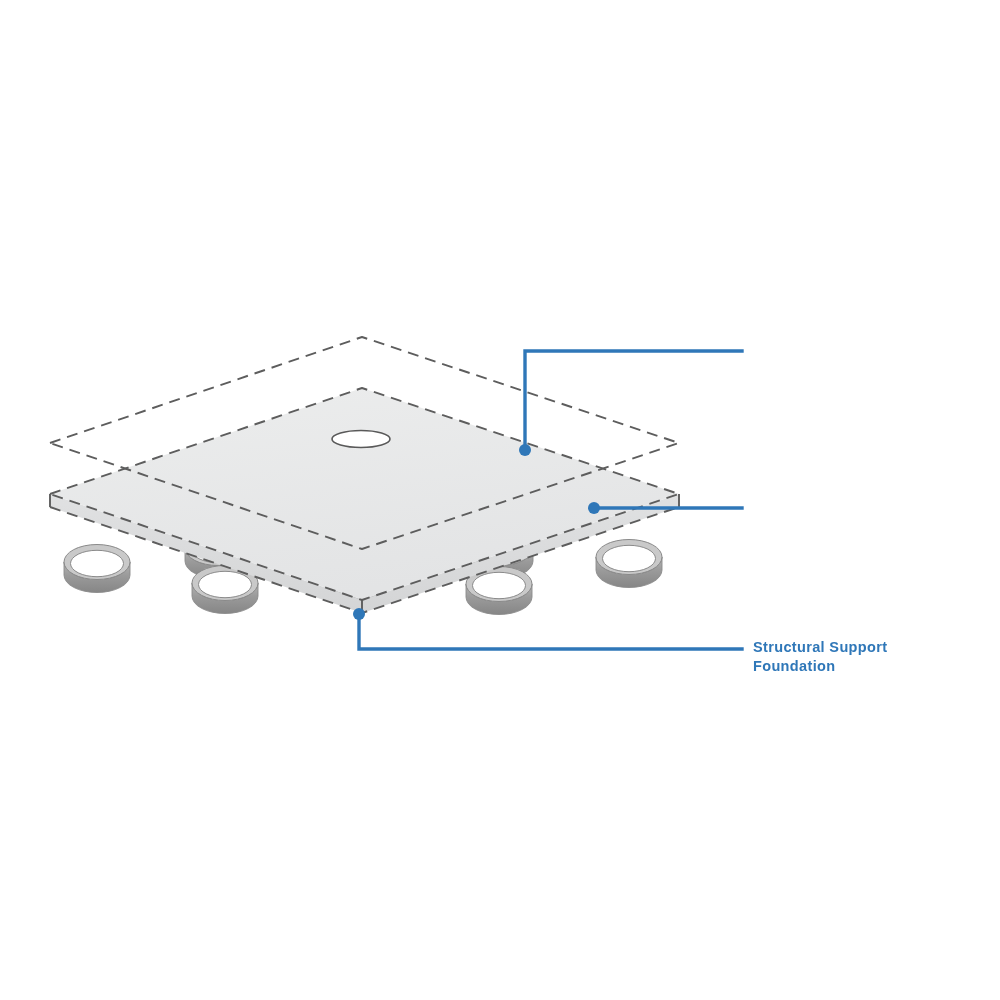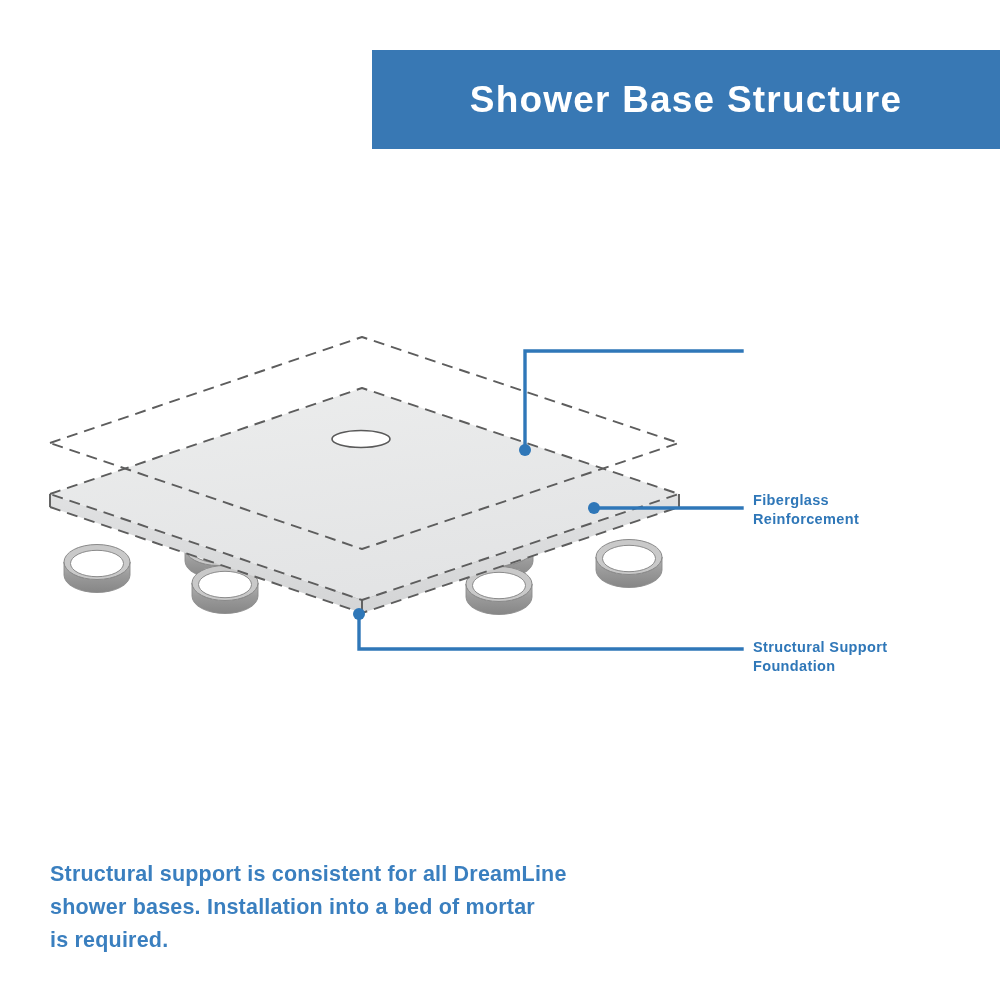--- a/index.html
+++ b/index.html
@@ -39,23 +39,20 @@
     position:absolute;left:50px;top:858px;width:640px;
     color:#3a7fbf;font-weight:bold;font-size:21.5px;line-height:33px;
     letter-spacing:.2px;white-space:pre-line;
   }
 </style>
 </head>
 <body>
 
 <div id="root">
 
-  <div class="banner">
-    <div class="banner-title">Shower Base Structure</div>
-  </div>
 
   <svg class="diagram" viewBox="0 0 1000 1000">
     <defs>
       <linearGradient id="ringSide" x1="0" y1="0" x2="0" y2="1">
         <stop offset="0%" stop-color="#b4b4b4"></stop>
         <stop offset="45%" stop-color="#9a9a9a"></stop>
         <stop offset="100%" stop-color="#868686"></stop>
       </linearGradient>
       <linearGradient id="slabTop" x1="0" y1="0" x2="0.35" y2="1">
         <stop offset="0%" stop-color="#eceded"></stop>
@@ -133,22 +130,17 @@
         <circle cx="594" cy="508" r="6" fill="#2f77b8"></circle>
       </g>
 
       <g>
         <path d="M 359,614 L 359,649 L 742,649" fill="none" stroke="#2f77b8" stroke-width="3.4" stroke-linecap="square"></path>
         <circle cx="359" cy="614" r="6" fill="#2f77b8"></circle>
       </g>
     </g>
   </svg>
 
-  <div class="callout callout-2">Fiberglass
-Reinforcement</div>
   <div class="callout callout-3">Structural Support
 Foundation</div>
 
-  <div class="caption">Structural support is consistent for all DreamLine
-shower bases. Installation into a bed of mortar
-is required.</div>
 
 </div>
 
 </body></html>

